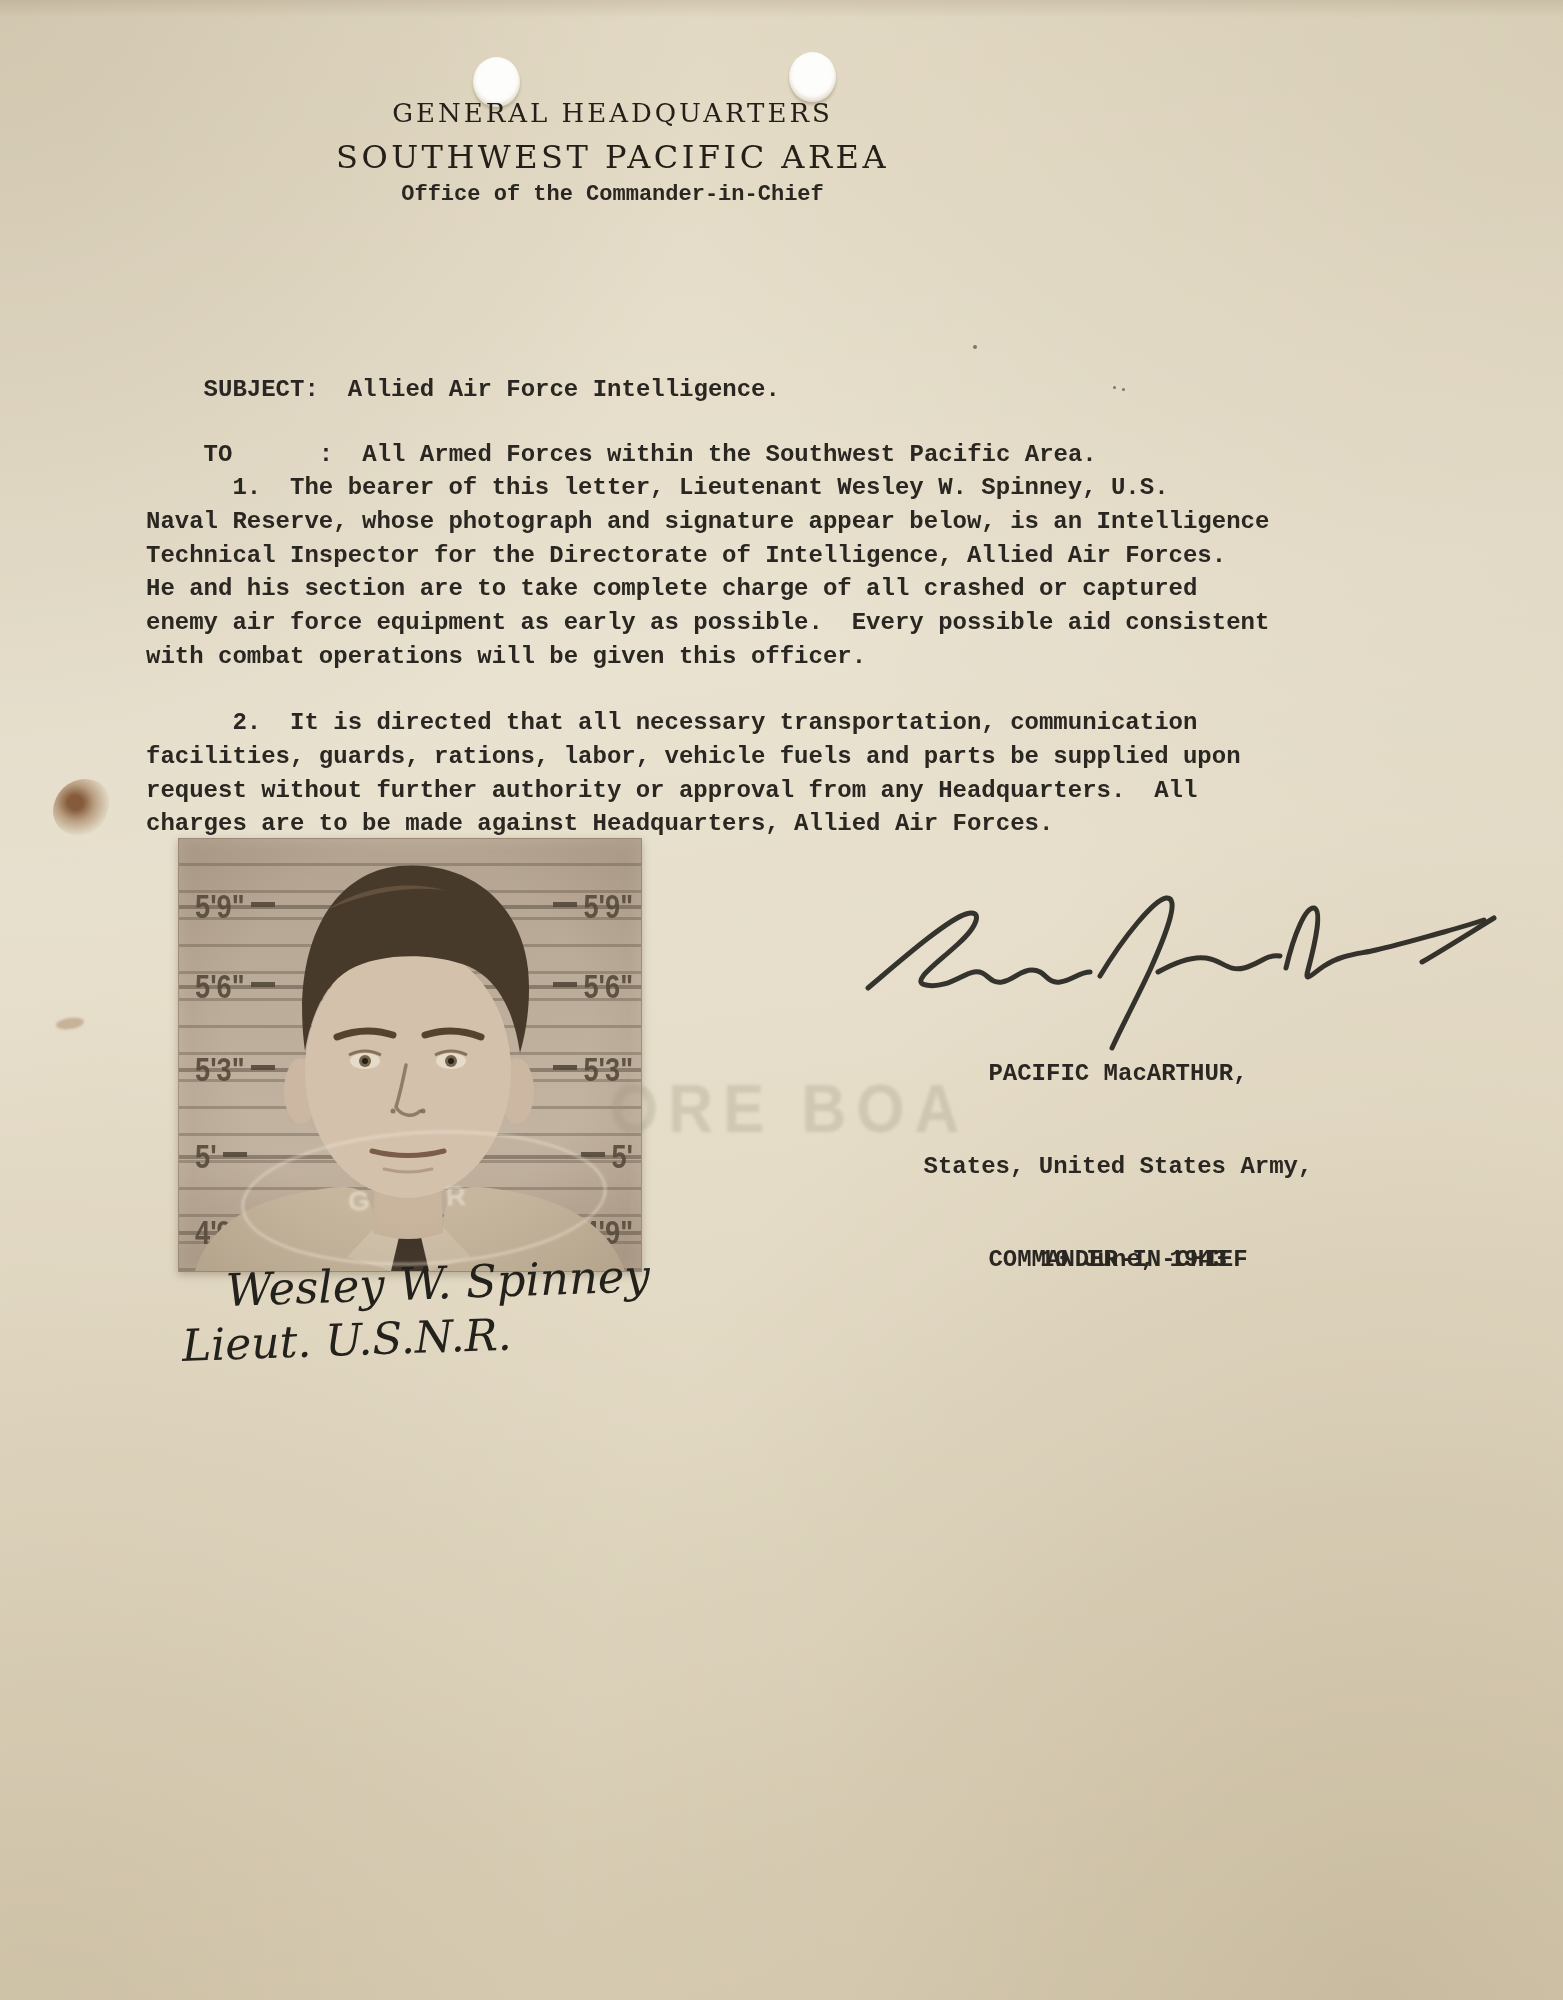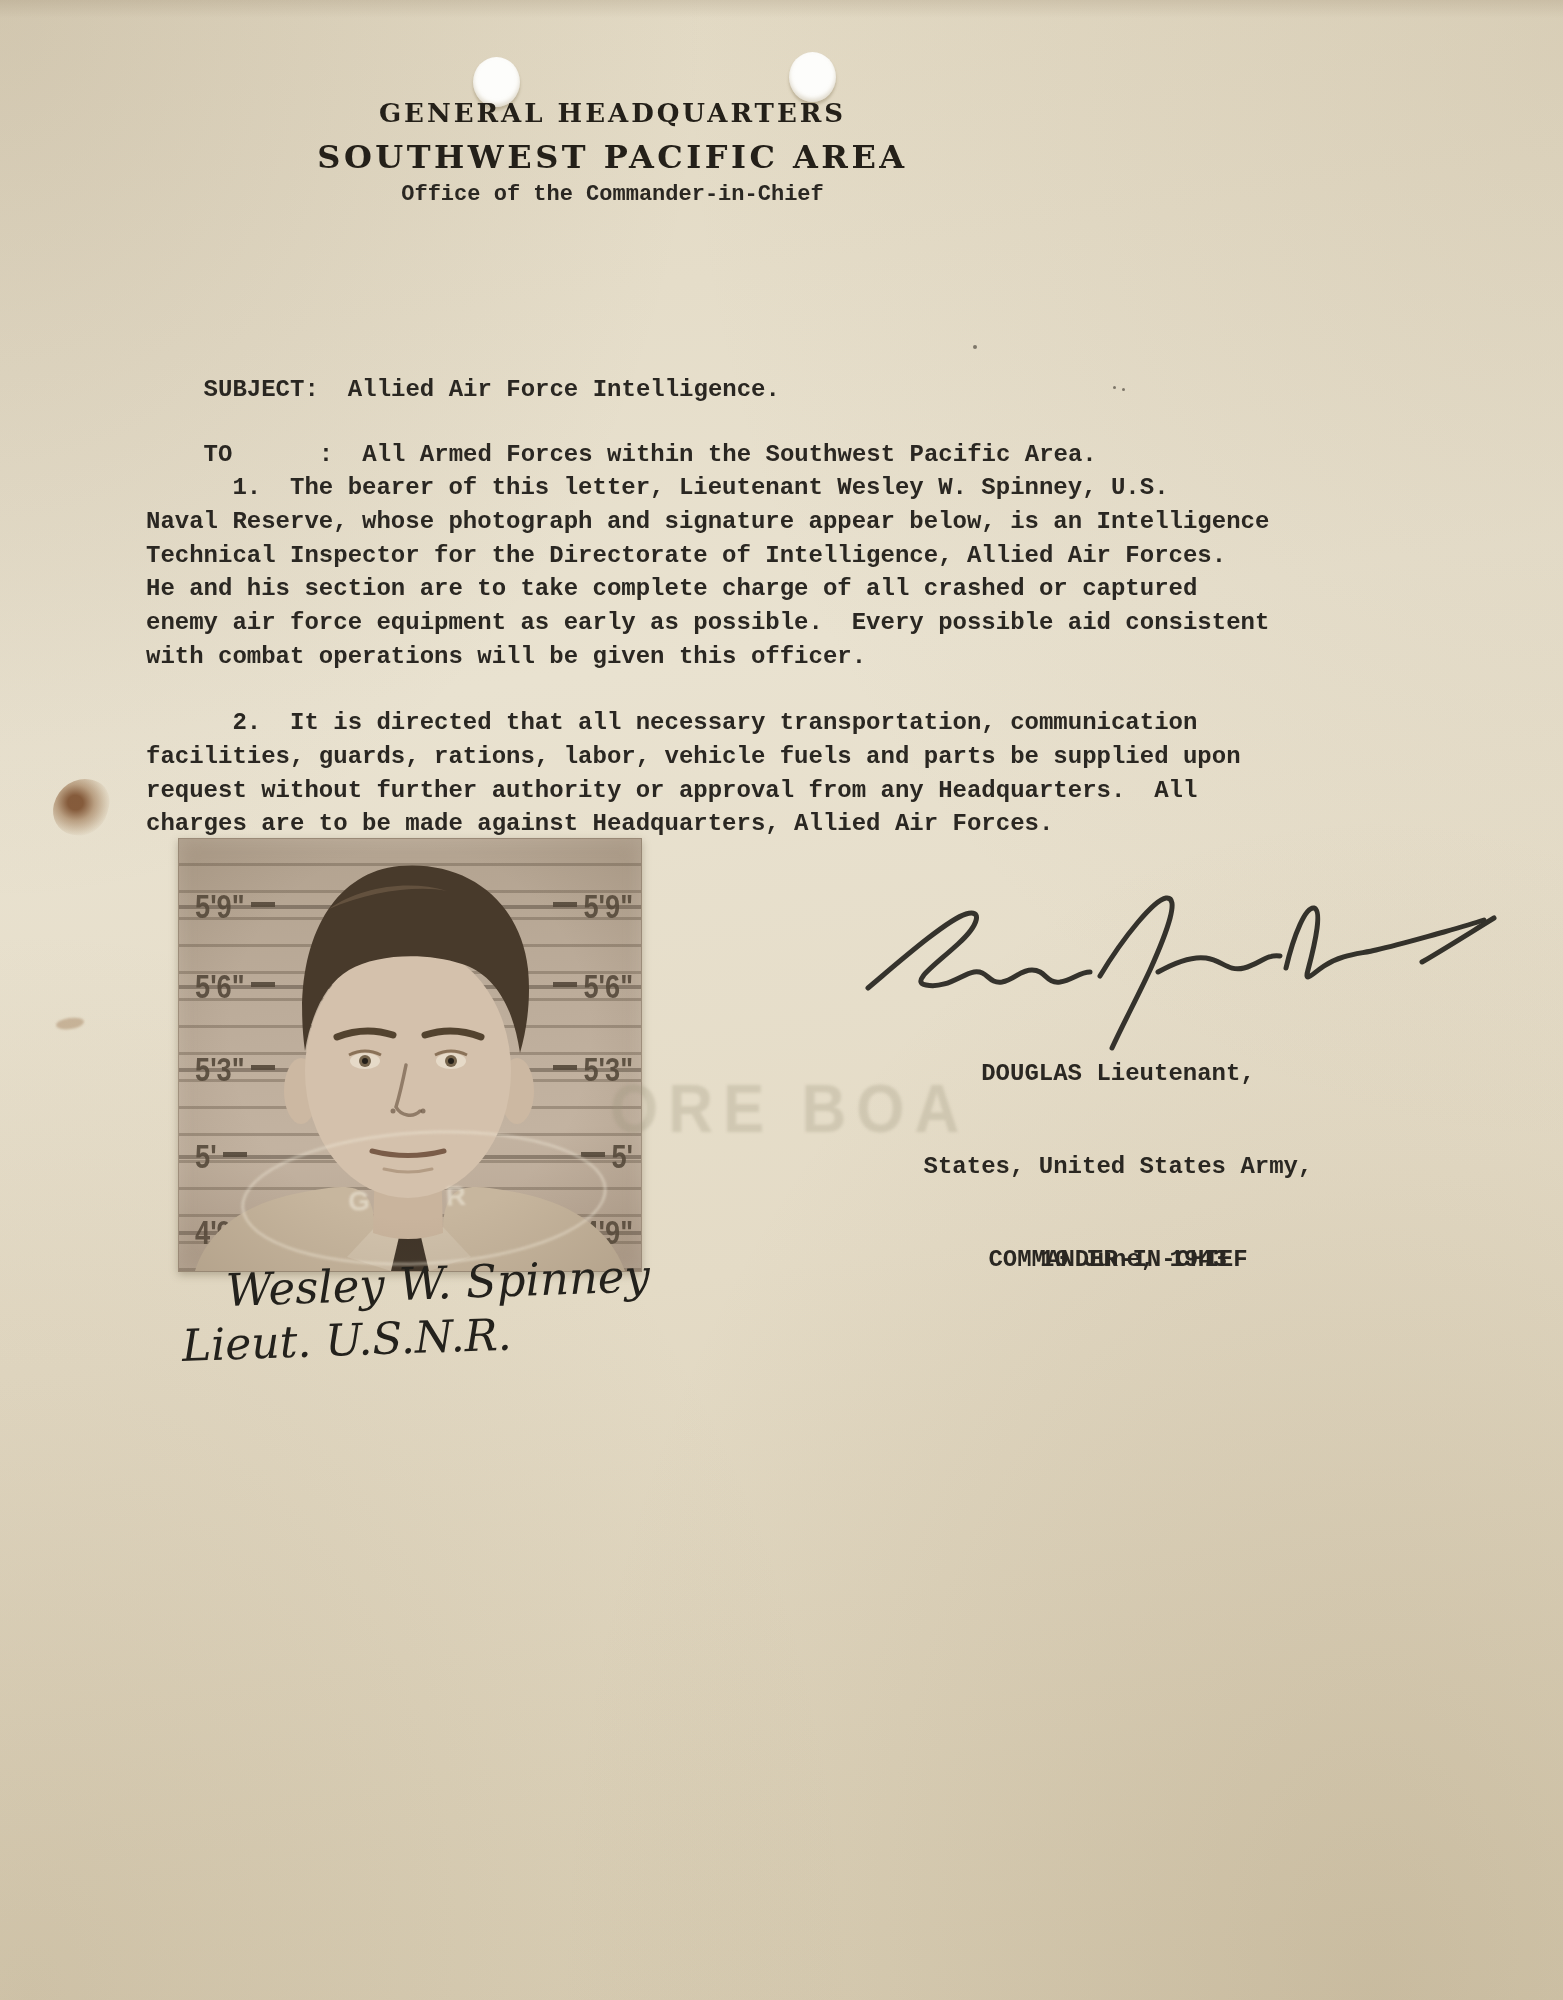--- a/index.html
+++ b/index.html
@@ -10,21 +10,21 @@
       radial-gradient(ellipse at 100% 2%, rgba(158,138,102,.16), transparent 40%),
       radial-gradient(ellipse at 0% 0%, rgba(138,118,88,.18), transparent 32%),
       linear-gradient(to bottom, rgba(130,110,82,.18), rgba(130,110,82,0) 18px),
       linear-gradient(172deg, #e1d8c2 0%, #e9e2d0 34%, #e4dbc6 62%, #d7ccb2 100%);
     font-family:"Liberation Mono","DejaVu Sans Mono",monospace;}
   
   .hole{position:absolute;width:47px;height:50px;border-radius:50%;background:#fdfdfb;
     box-shadow:0 3px 3px rgba(145,130,100,.45), inset 0 -3px 4px rgba(200,190,165,.55);}
   
   .letterhead{position:absolute;left:0;top:98px;width:1225px;text-align:center;color:#242019;}
-  .lh1,.lh2{font-family:"DejaVu Serif","Liberation Serif",serif;font-weight:bold;}
+  .lh1,.lh2{font-family:"DejaVu Serif","Liberation Serif",serif;font-weight:normal;}
   .lh1{font-size:26px;letter-spacing:3px;}
   .lh2{font-size:32px;letter-spacing:3.5px;margin-top:10px;}
   .lh3{font-size:23px;font-weight:bold;color:#2a2721;margin-top:6px;}
   
   .typed{color:#2a2722;font-weight:bold;white-space:pre;font-size:24px;}
   .kv{position:absolute;left:146px;}
   .kv .val{margin-left:29px;}
   .para{position:absolute;left:146px;line-height:33.8px;}
   .para .tl{white-space:pre;}
   
@@ -166,21 +166,21 @@
     <g stroke="#26241f" stroke-width="5" fill="none" stroke-linecap="round" opacity=".92">
       <path d="M 6 98 C 30 78 84 30 104 24 C 120 19 118 34 96 54 C 72 76 48 92 64 95 C 84 99 100 84 112 82 C 126 80 126 94 140 92 C 152 90 158 80 170 80 C 184 80 184 94 198 92 C 210 90 218 82 228 82"></path>
       <path d="M 238 86 C 262 46 292 10 304 8 C 318 6 306 40 288 80 C 276 106 262 132 250 158"></path>
       <path d="M 296 82 C 312 73 330 66 344 68 C 360 70 366 82 382 78 C 398 74 404 64 418 66"></path>
       <path d="M 424 78 C 432 44 444 16 452 18 C 460 20 454 50 446 80 C 442 94 450 84 462 76 C 480 64 498 64 514 60 C 536 55 560 48 582 42 C 596 38 610 34 622 30"></path>
       <path d="M 560 72 C 584 58 606 44 632 28"></path>
     </g>
   </svg>
 
   <div class="sigblock typed">
-    <div>DOUGLAS Lieutenant,</div>
+    <div>PACIFIC MacARTHUR,</div>
     <div>States, United States Army,</div>
     <div>COMMANDER-IN-CHIEF</div>
   </div>
 
   <div class="dateline typed">10 June, 1943</div>
 
   <div class="watermark">ORE BOA</div>
 
   <div class="stain1"></div>
   <div class="stain2"></div>

